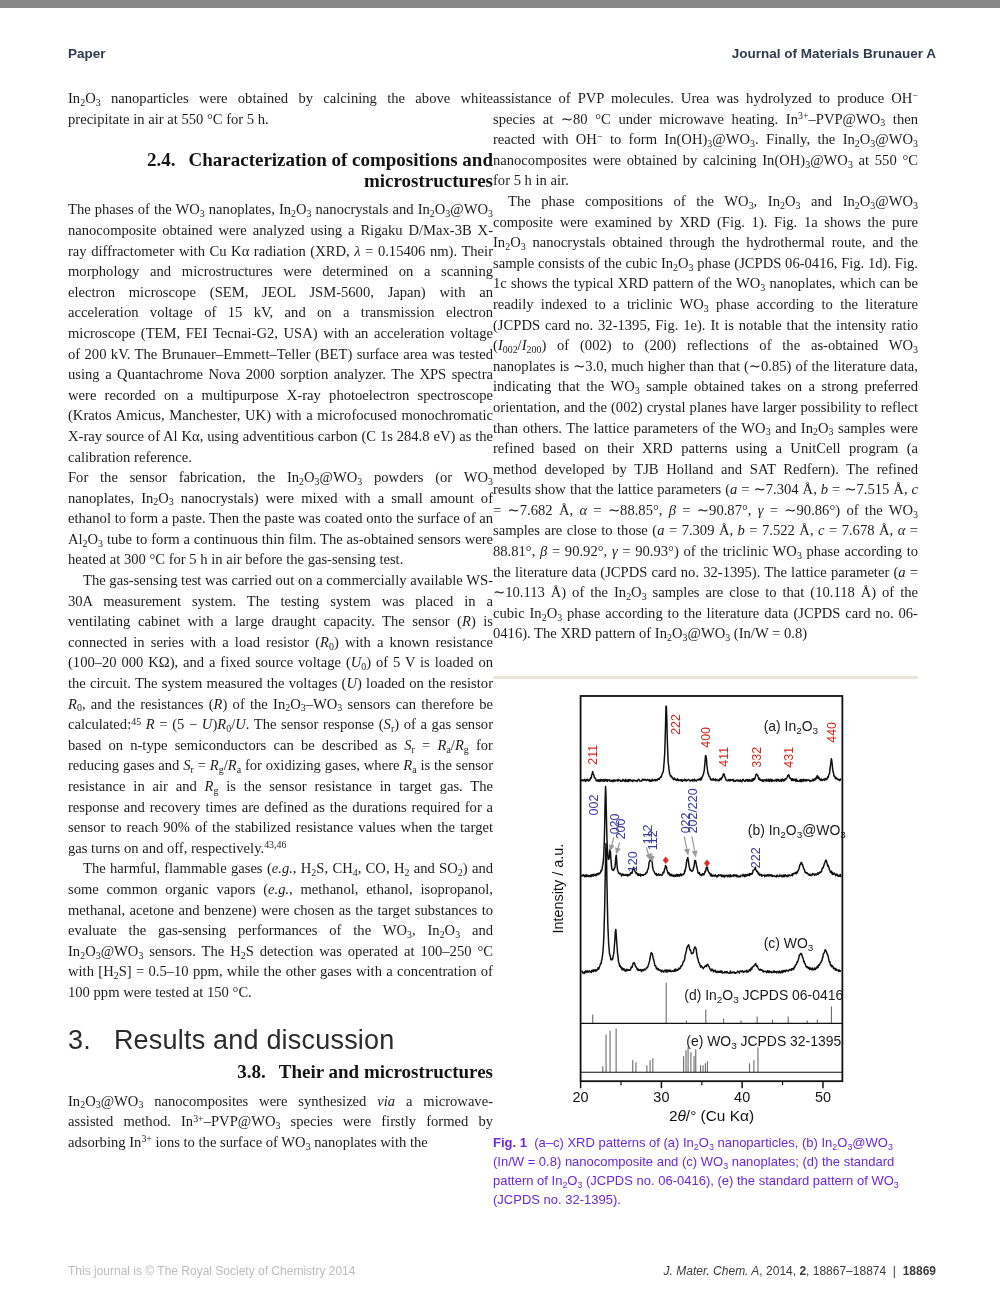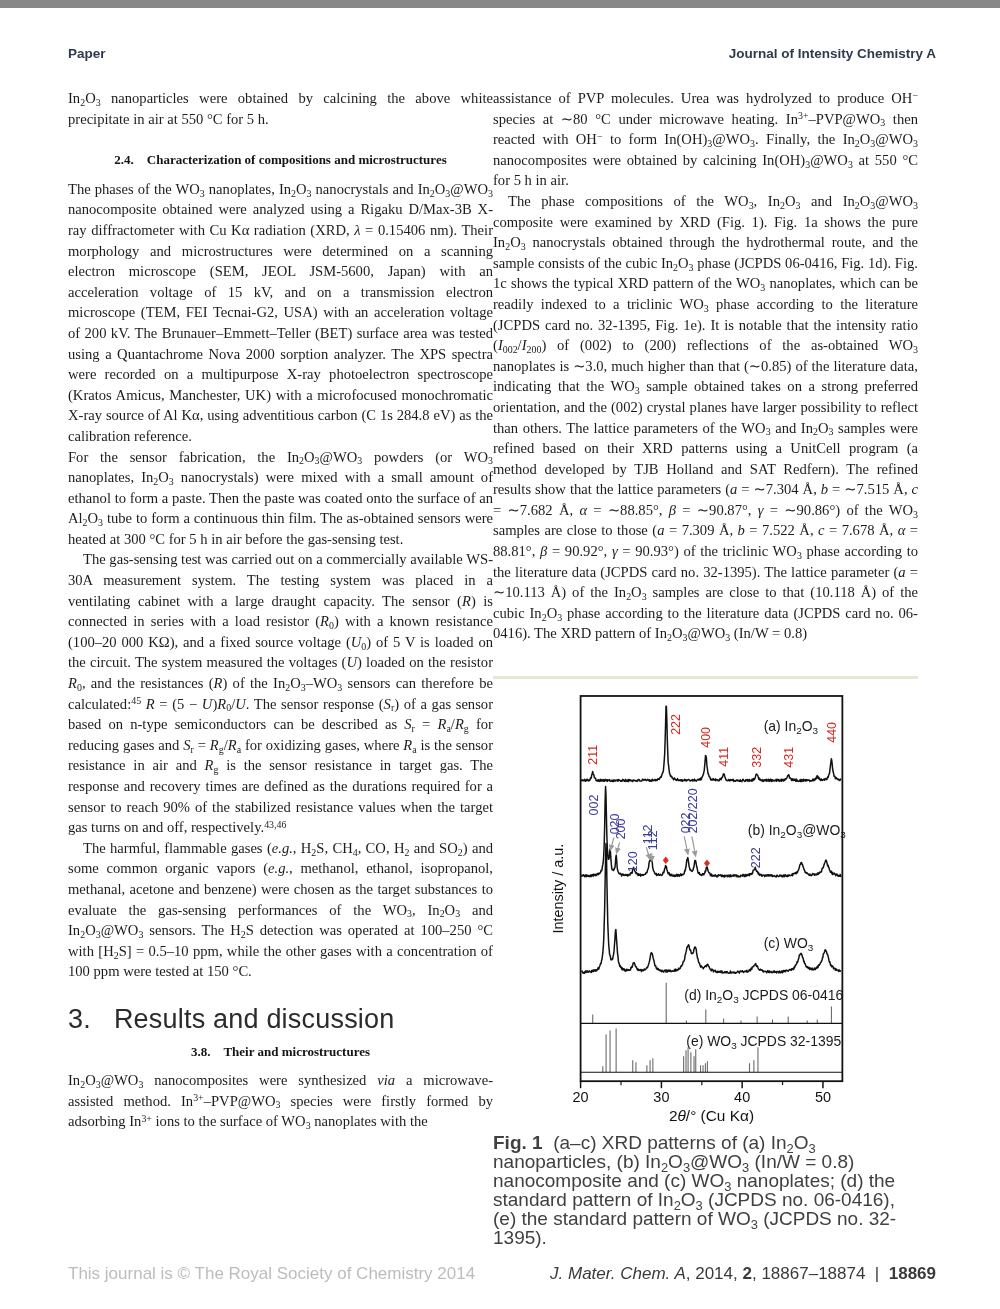--- a/index.html
+++ b/index.html
@@ -7,42 +7,42 @@
         font-family:"Liberation Serif",serif;color:#1c1c1c;overflow:hidden;margin:8px auto;}
   .header{position:absolute;top:38px;left:68px;width:868px;display:flex;justify-content:space-between;
           font-family:"Liberation Sans",sans-serif;font-weight:bold;font-size:13.5px;color:#2d3b4c;}
   .columns{position:absolute;top:80px;left:68px;width:868px;display:flex;}
   .col{width:425px;font-size:14.6px;line-height:20.6px;text-align:justify;}
   .col p{margin:0;}
   p.indent{text-indent:15px;}
   sub,sup{font-size:0.68em;line-height:0;position:relative;vertical-align:baseline;}
   sup{top:-0.45em;}
   sub{top:0.28em;}
-  h3.sec{font-size:13px;font-weight:bold;margin:21px 0 8px 0;text-align:center;color:#141414;}
+  h3.sec{font-size:19px;font-weight:bold;margin:21px 0 8px 0;text-align:right;color:#141414;}
   h3.sec .h-num{margin-right:13px;}
   h2.main{font-family:"Liberation Sans",sans-serif;font-size:27px;font-weight:normal;color:#2b2b2b;
           margin:27px 0 12px 0;text-align:left;letter-spacing:0.2px;}
   h2.main .h-num{margin-right:23px;}
   .fig-sep{height:3px;background:#e9e6d7;margin:32px 0 4px 0;border:none;}
   .xrd-svg{display:block;width:428px;height:450px;}
-  .caption{font-family:"Liberation Sans",sans-serif;font-size:19px;line-height:19px;color:#404040;
+  .caption{font-family:"Liberation Sans",sans-serif;font-size:13px;line-height:19px;color:#6d28d9;
            text-align:left;margin-top:4px;}
   .footer{position:absolute;left:68px;width:868px;top:1256px;display:flex;justify-content:space-between;
-          font-family:"Liberation Sans",sans-serif;font-size:17px;}
+          font-family:"Liberation Sans",sans-serif;font-size:12px;}
   .footer-left{color:#bcbcbc;}
   .footer-right{color:#3a3a3a;}
 </style>
 </head>
 <body>
 
 <div class="page">
 
   <div class="header">
     <span>Paper</span>
-    <span>Journal of Intensity Chemistry A</span>
+    <span>Journal of Materials Brunauer A</span>
   </div>
 
   <div class="columns">
 
     <div class="col">
       <p>In<sub>2</sub>O<sub>3</sub> nanoparticles were obtained by calcining the above white precipitate in air at 550 °C for 5 h.</p>
 
       <h3 class="sec"><span class="h-num">2.4.</span><span>Characterization of compositions and microstructures</span></h3>
       <p>The phases of the WO<sub>3</sub> nanoplates, In<sub>2</sub>O<sub>3</sub> nanocrystals and In<sub>2</sub>O<sub>3</sub>@WO<sub>3</sub> nanocomposite obtained were analyzed using a Rigaku D/Max-3B X-ray diffractometer with Cu Kα radiation (XRD, <i>λ</i> = 0.15406 nm). Their morphology and microstructures were determined on a scanning electron microscope (SEM, JEOL JSM-5600, Japan) with an acceleration voltage of 15 kV, and on a transmission electron microscope (TEM, FEI Tecnai-G2, USA) with an acceleration voltage of 200 kV. The Brunauer–Emmett–Teller (BET) surface area was tested using a Quantachrome Nova 2000 sorption analyzer. The XPS spectra were recorded on a multipurpose X-ray photoelectron spectroscope (Kratos Amicus, Manchester, UK) with a microfocused monochromatic X-ray source of Al Kα, using adventitious carbon (C 1s 284.8 eV) as the calibration reference.</p>
 

